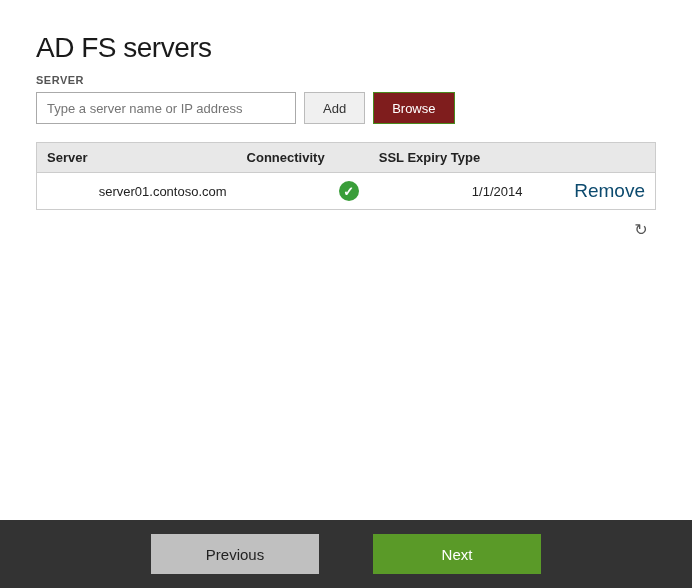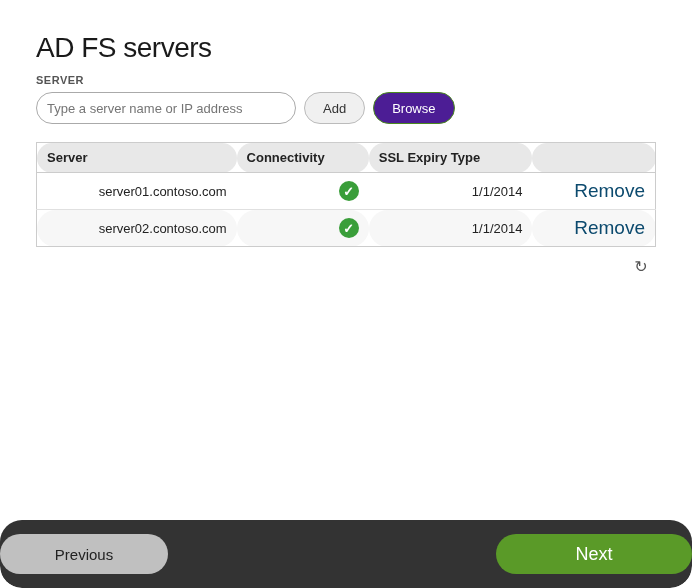--- a/index.html
+++ b/index.html
@@ -1,19 +1,18 @@
 <!DOCTYPE html>
 <html><head>
   <meta charset="utf-8">
   <style>
     * {
       box-sizing: border-box;
       margin: 0;
       padding: 0;
-      border-radius: 22px;
     }
 
     body {
       width: 692px;
       height: 588px;
       font-family: 'Segoe UI', Arial, sans-serif;
       background: #fff;
       display: flex;
       flex-direction: column;
       overflow: hidden;
@@ -74,21 +73,21 @@
       border: 1px solid #bbb;
       font-size: 13px;
       color: #333;
       cursor: pointer;
       font-family: inherit;
     }
 
     .btn-browse {
       height: 32px;
       padding: 0 18px;
-      background: #4c1d95;
+      background: #7f1d1d;
       border: 1px solid #4a8a1e;
       font-size: 13px;
       color: #fff;
       cursor: pointer;
       font-family: inherit;
       font-weight: 500;
     }
 
     .server-table {
       width: 100%;
@@ -169,42 +168,42 @@
       align-items: center;
       justify-content: center;
       font-size: 16px;
     }
 
     .footer {
       height: 68px;
       background: #333;
       display: flex;
       align-items: center;
-      justify-content: space-between;
+      justify-content: center;
       gap: 30px;
       flex-shrink: 0;
     }
 
     .btn-previous {
       width: 168px;
       height: 40px;
       background: #c0c0c0;
       border: none;
       font-size: 15px;
       color: #222;
       cursor: pointer;
       font-family: inherit;
     }
 
     .btn-next {
-      width: 196px;
+      width: 168px;
       height: 40px;
       background: #5a9a28;
       border: none;
-      font-size: 18px;
+      font-size: 15px;
       color: #fff;
       cursor: pointer;
       font-family: inherit;
       font-weight: 500;
       margin-left: 24px;
     }
   </style>
 </head>
 <body>
 
@@ -228,26 +227,20 @@
         <th></th>
       </tr>
     </thead>
     <tbody id="table-body">
     <tr>
           <td>server01.contoso.com</td>
           <td class="connectivity-cell"><span class="check-icon">✓</span></td>
           <td>1/1/2014</td>
           <td><a class="remove-link" href="#">Remove</a></td>
         </tr>
-        <tr>
-          <td>server02.contoso.com</td>
-          <td class="connectivity-cell"><span class="check-icon">✓</span></td>
-          <td>1/1/2014</td>
-          <td><a class="remove-link" href="#">Remove</a></td>
-        </tr>
       </tbody>
   </table>
 
   <div class="refresh-area">
     <span class="refresh-icon">↻</span>
   </div>
 </div>
 
 <div class="footer">
   <button class="btn-previous">Previous</button>

